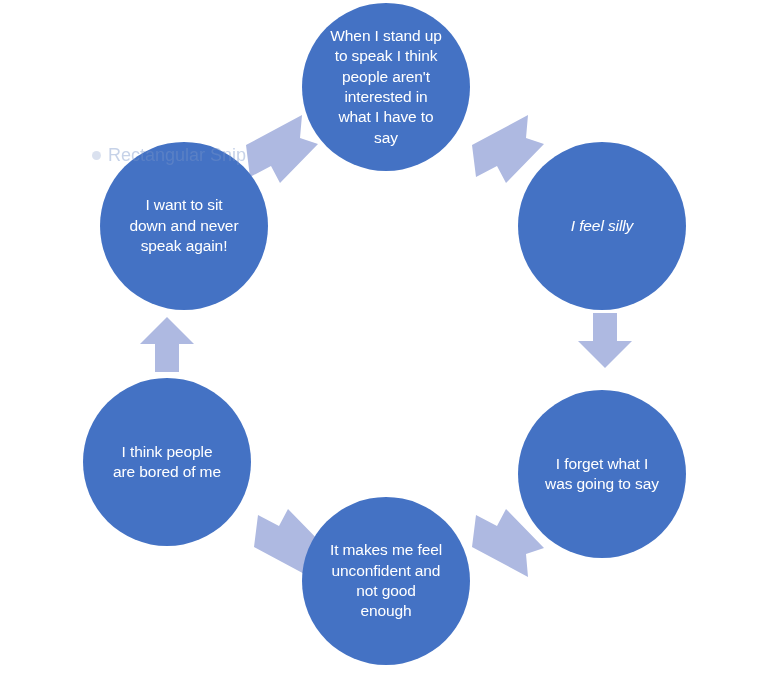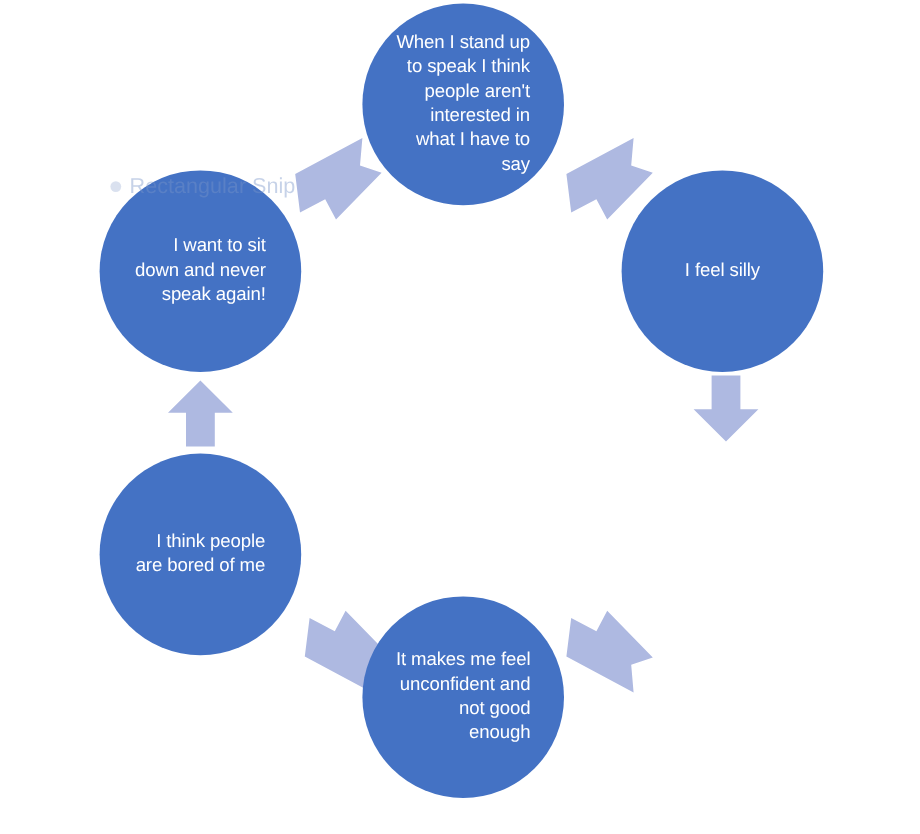--- a/index.html
+++ b/index.html
@@ -29,35 +29,35 @@
     border-radius: 50%;
     background: #4472C4;
     display: flex;
     align-items: center;
     justify-content: center;
     box-sizing: border-box;
   }
 
   .node-label {
     color: #ffffff;
-    text-align: right;
+    text-align: center;
     font-size: 15.5px;
     line-height: 1.32;
     padding: 0 14px;
     letter-spacing: -0.1px;
     white-space: pre-line;
   }
 
   
   #node-top        { left: 302px; top:   3px; width: 168px; height: 168px; }
-  #node-right      { left: 518px; top: 142px; width: 168px; height: 168px; }
+  #node-right      { left: 518px; top: 142px; width: 168px; height: 168px; font-style: italic; }
   #node-bottomright{ left: 518px; top: 390px; width: 168px; height: 168px; }
   #node-bottom     { left: 302px; top: 497px; width: 168px; height: 168px; }
   #node-bottomleft { left:  83px; top: 378px; width: 168px; height: 168px; }
-  #node-topleft    { left:  83px; top: 142px; width: 168px; height: 168px; }
+  #node-topleft    { left:  100px; top: 142px; width: 168px; height: 168px; }
 
   
   .arrow {
     position: absolute;
     overflow: visible;
   }
   .arrow svg { display: block; }
 
   #arrow-topleft-to-top   { left: 240px; top: 113px; }
   #arrow-top-to-right     { left: 466px; top: 113px; }
@@ -138,20 +138,24 @@
 people aren't
 interested in
 what I have to
 say</span>
   </div>
 
   <div class="node-circle" id="node-right">
     <span class="node-label">I feel silly</span>
   </div>
 
+  <div class="node-circle" id="node-bottomright">
+    <span class="node-label">I forget what I
+was going to say</span>
+  </div>
 
   <div class="node-circle" id="node-bottom">
     <span class="node-label">It makes me feel
 unconfident and
 not good
 enough</span>
   </div>
 
   <div class="node-circle" id="node-bottomleft">
     <span class="node-label">I think people

